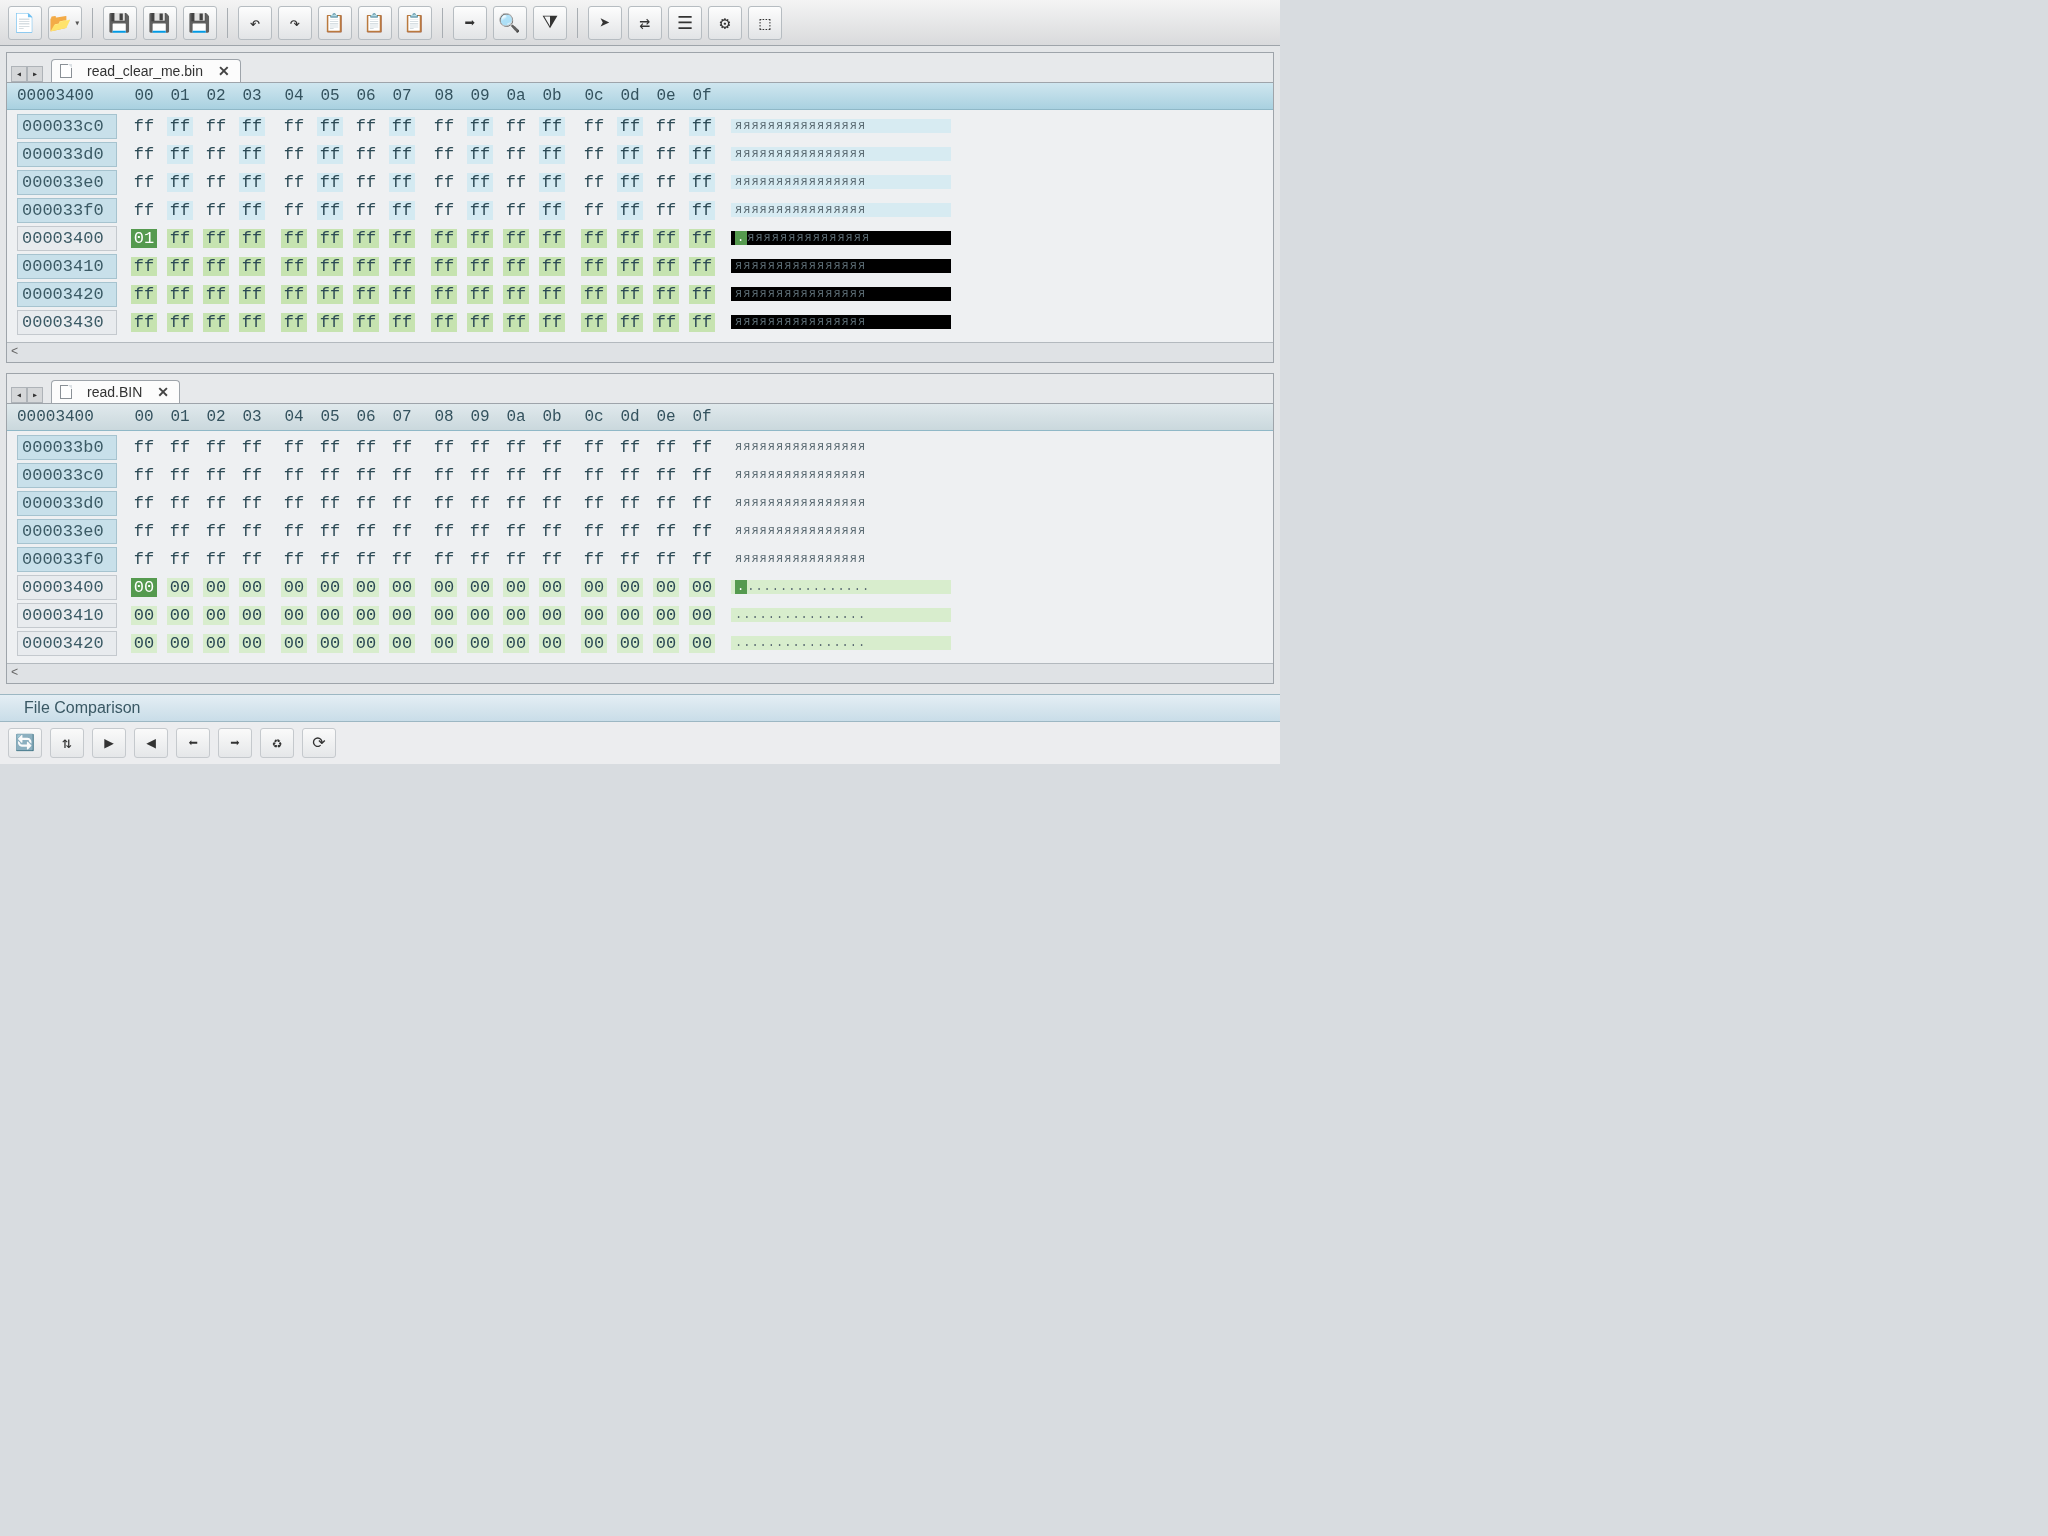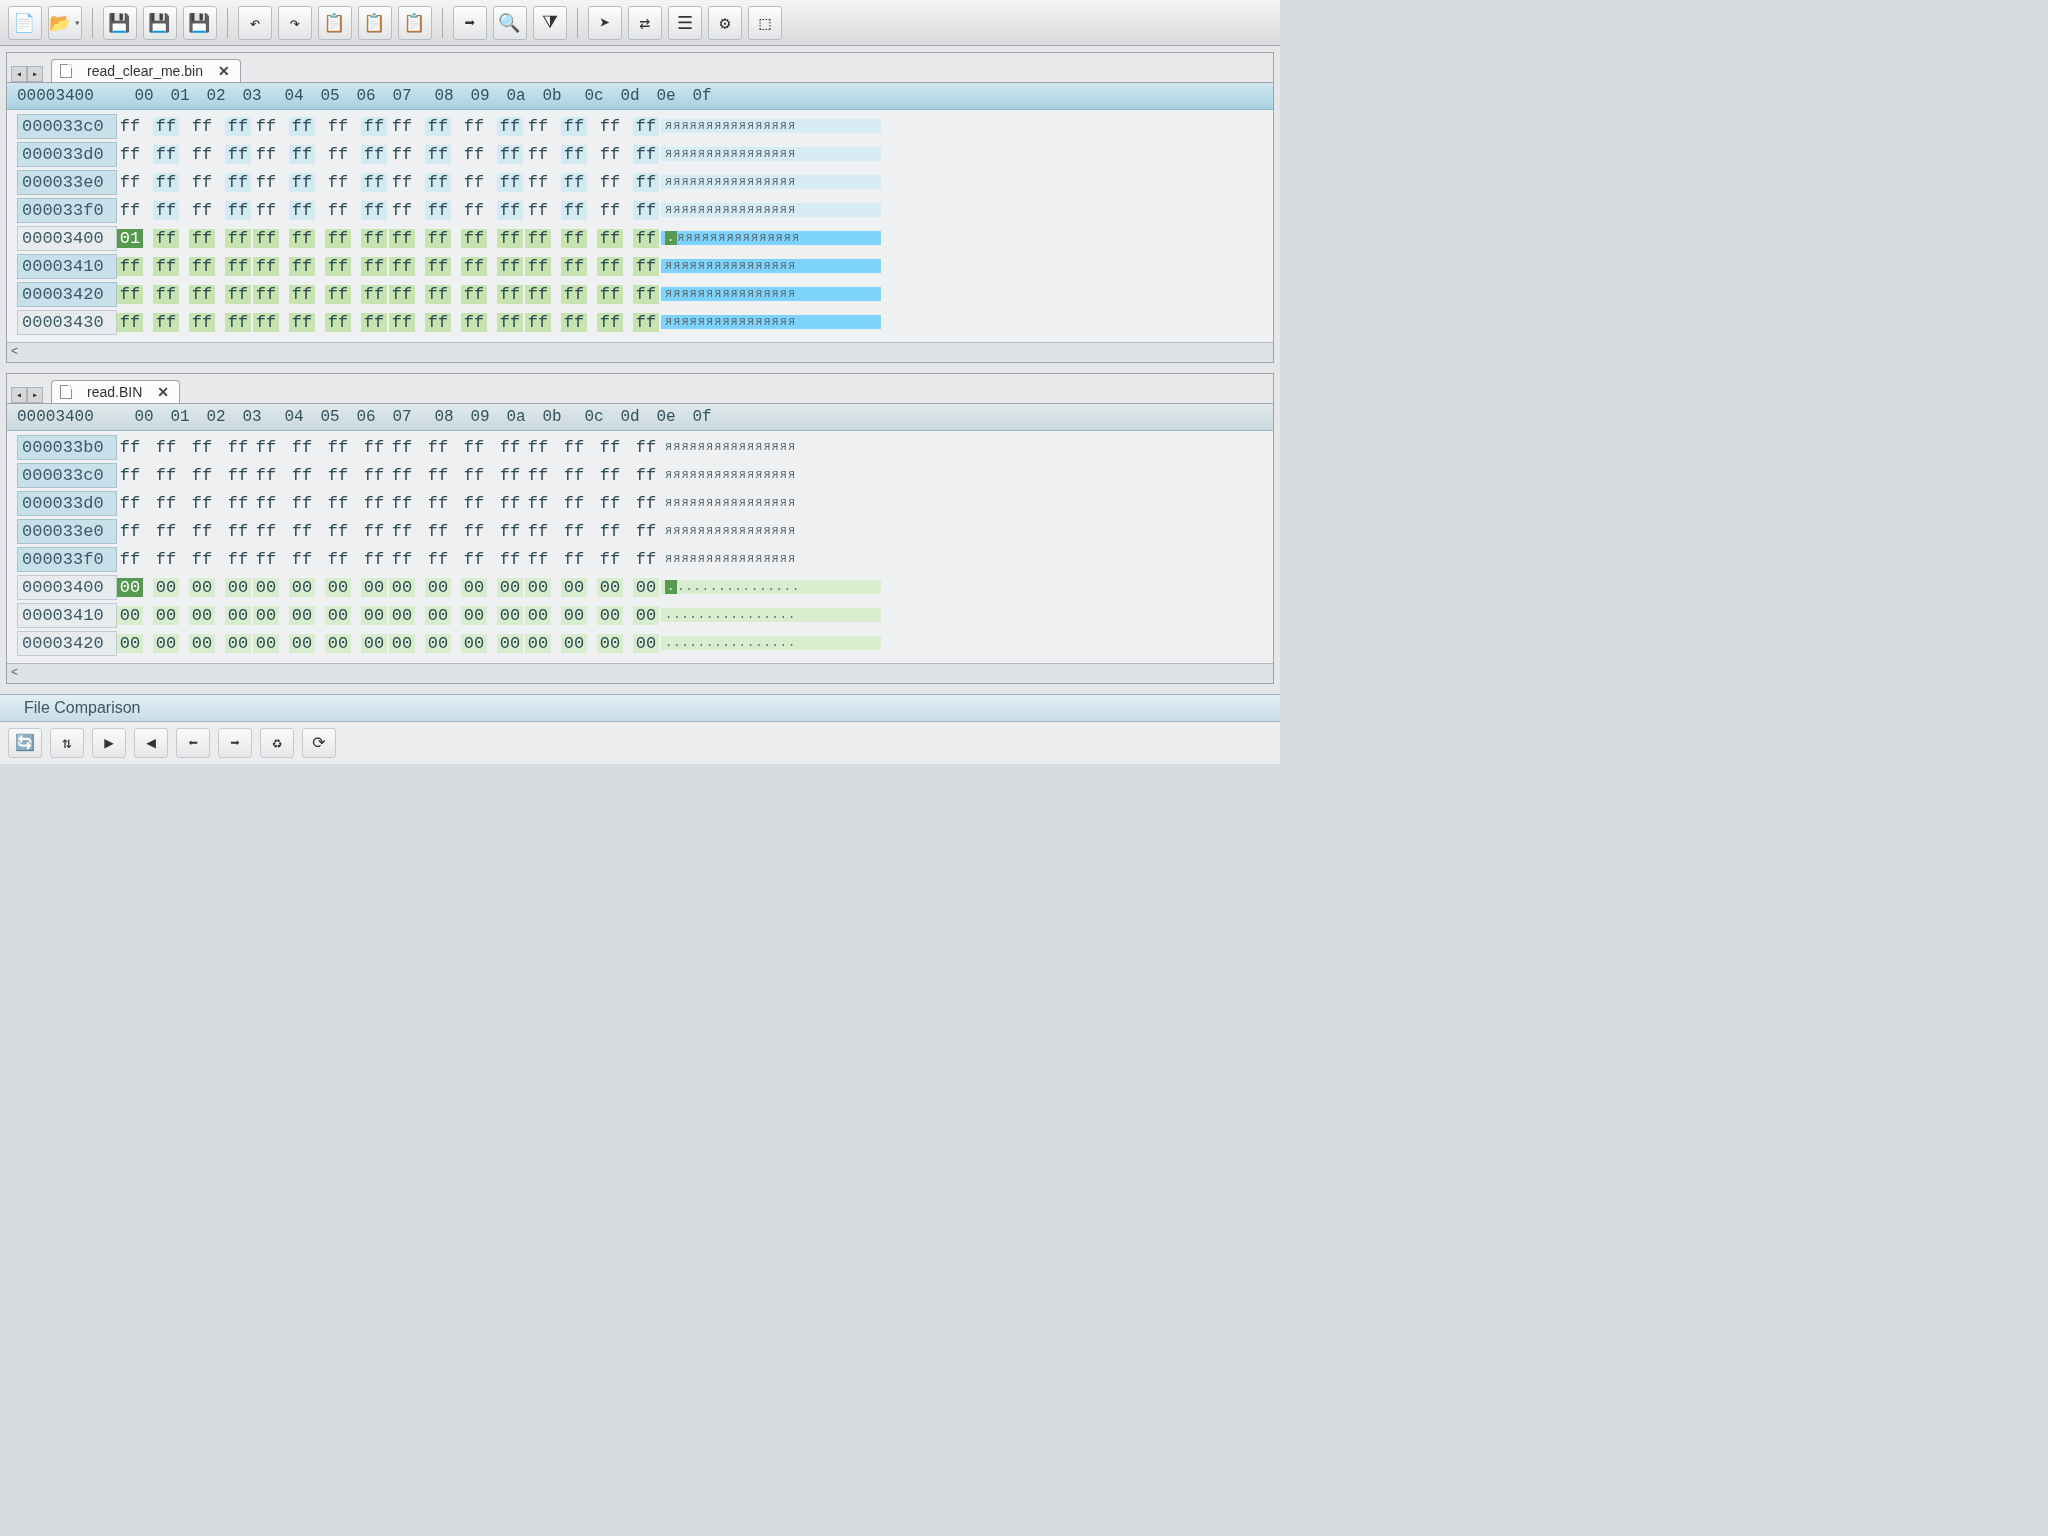--- a/index.html
+++ b/index.html
@@ -83,41 +83,42 @@
   }
   .hex-header .off{font-weight:normal;}
   .hex-header .grp{display:flex;gap:10px;}
   .hex-header .grp span{width:26px;text-align:center;}
   .hex-header .ascii{ }
   
   .hex-body{padding:2px 10px 6px 10px;}
   .hex-row{
     display:grid;
     grid-template-columns: 100px repeat(4, 136px) 220px;
+    column-gap:14px;
     align-items:center;
     height:28px;
     font-size:17px;
     color:#2c4a55;
   }
   .hex-row .off{
     background:#c8e0ea;color:#3b5a65;padding:2px 4px;border:1px solid #a6c3cf;
     font-variant-numeric: tabular-nums;
   }
   .hex-row.plain .off{background:#e8ebee;border-color:#c4c9ce;}
   .hex-row .grp{display:flex;gap:10px;}
   .hex-row .grp span{width:26px;text-align:center;}
   .hex-row .ascii{
     font-size:12px;letter-spacing:1px;color:#5a6a72;white-space:pre;
     padding:0 4px;
   }
   .hl-stripe .grp span:nth-child(2),
   .hl-stripe .grp span:nth-child(4){background:#d4eaf2;}
   .hl-stripe .ascii{background:#d7ebf2;}
   .hl-green .grp span{background:#c6e3b0;}
-  .hl-green .ascii{background:#7dd3fc;}
+  .hl-green .ascii{background:#000000;}
   .cur{background:#559a4f !important;color:#fff;}
   .cur-a{background:#559a4f;color:#fff;padding:0 2px;}
   .hl-lgreen .grp span{background:#d8edcd;}
   .hl-lgreen .ascii{background:#d8edcd;}
   
   .hscroll{height:20px;background:#dfe2e5;border-top:1px solid #b3b9be;position:relative;}
   .hscroll .lar{position:absolute;left:4px;top:2px;font-size:12px;color:#666;cursor:pointer;}
   
   .bottom-bar{
     background:linear-gradient(#e4eef4,#c9dde8);

